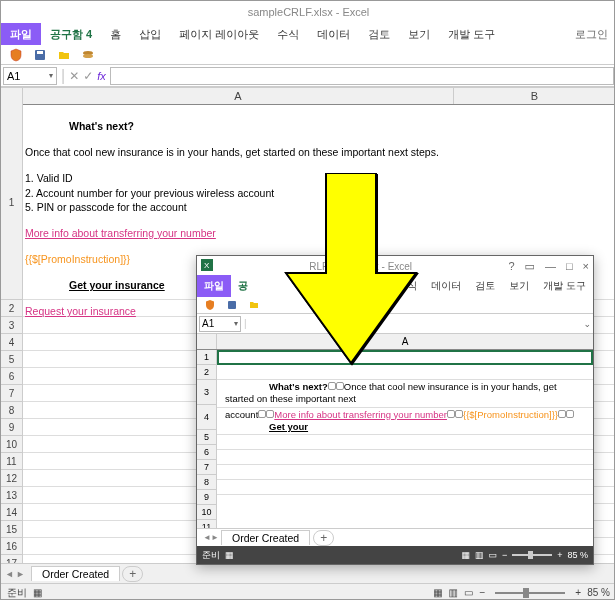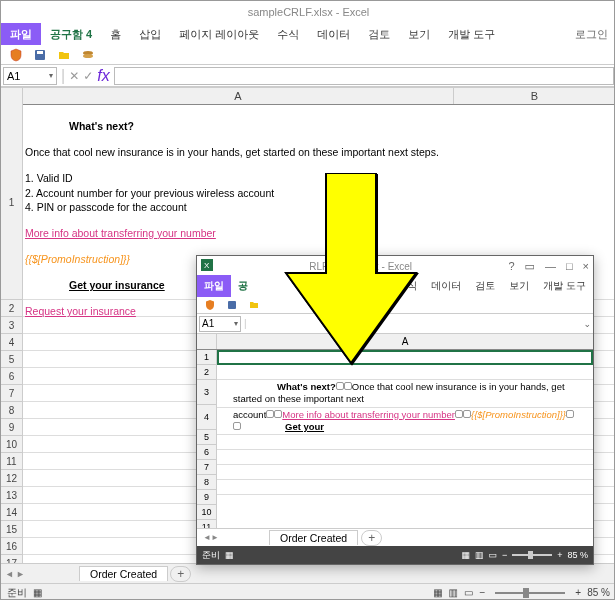--- a/index.html
+++ b/index.html
@@ -12,45 +12,45 @@
 .ribbon-tab { font-size: 11px; padding: 0 9px; height: 22px; display: inline-flex; align-items: center; color: #333; cursor: pointer; }
 .ribbon-tab.file { background: #8b5cf6; color: #fff; font-weight: bold; }
 .ribbon-tab.active { color: #207346; font-weight: bold; }
 .ribbon-tabs .login { margin-left: auto; font-size: 11px; color: #666; padding-right: 8px; }
 .qat { height: 20px; display: flex; align-items: center; gap: 10px; padding: 0 8px; border-bottom: 1px solid #ccc; }
 .qat-icon { width: 14px; height: 14px; display: inline-flex; align-items: center; justify-content: center; }
 
 .namebox-row { height: 22px; display: flex; align-items: center; border-bottom: 1px solid #ccc; padding: 2px; gap: 4px; }
 .namebox { width: 54px; height: 18px; border: 1px solid #bbb; font-size: 11px; padding: 0 3px; display: flex; align-items: center; justify-content: space-between; background: #fff; }
 .namebox-dd { font-size: 8px; color: #666; }
-.fx-label { font-style: italic; font-size: 16px; color: #6d28d9; }
+.fx-label { font-style: italic; font-size: 11px; color: #6d28d9; }
 .formula-bar { flex: 1; height: 18px; border: 1px solid #bbb; }
 
 .grid-area { position: relative; height: 495px; overflow: hidden; }
 .col-headers { height: 18px; display: flex; border-bottom: 1px solid #888; border-top: 1px solid #ccc; }
 .corner-cell { width: 22px; height: 18px; background: #f0f0f0; border-right: 1px solid #ccc; }
 .col-header { background: #f0f0f0; border-right: 1px solid #ccc; font-size: 11px; display: flex; align-items: center; justify-content: center; color: #444; }
 .col-a { width: 431px; }
 .col-b { flex: 1; }
 
 .grid-body { display: flex; }
 .row-headers { width: 22px; }
 .row-header { height: 17px; background: #f0f0f0; border-bottom: 1px solid #ccc; border-right: 1px solid #ccc; font-size: 10px; display: flex; align-items: center; justify-content: center; color: #444; }
 .cells { flex: 1; }
 .cell-row { height: 17px; border-bottom: 1px solid #ddd; font-size: 10.5px; display: flex; align-items: center; padding-left: 2px; white-space: nowrap; overflow: visible; }
 .cell-a1-content { line-height: 1.35; font-size: 10.5px; padding: 2px; }
 .cell-a1-content .blank { height: 12px; }
 .link { color: #d63384; text-decoration: underline; }
-.placeholder { color: #f7941d; font-style: italic; }
+.placeholder { color: #f7941d; }
 .bold { font-weight: bold; margin-left: 44px; }
 
 .sheet-tabs { position: absolute; bottom: 18px; left: 0; right: 0; height: 20px; background: #f0f0f0; border-top: 1px solid #ccc; display: flex; align-items: center; font-size: 11px; padding-left: 30px; gap: 2px; }
 .sheet-nav { position: absolute; left: 4px; display: flex; gap: 2px; }
 .sheet-nav span { font-size: 9px; color: #888; }
-.sheet-tab { background: #fff; border: 1px solid #ccc; border-bottom: none; padding: 1px 10px; font-size: 10.5px; margin-left: 48px; }
+.sheet-tab { background: #fff; border: 1px solid #ccc; border-bottom: none; padding: 1px 10px; font-size: 10.5px; }
 .sheet-add { font-size: 12px; color: #666; padding: 0 6px; border: 1px solid #ccc; border-radius: 8px; }
 
 .statusbar { position: absolute; bottom: 0; left: 0; right: 0; height: 18px; background: #f0f0f0; border-top: 1px solid #ccc; display: flex; align-items: center; font-size: 10px; padding: 0 6px; color: #444; }
 .statusbar .views { margin-left: auto; display: flex; align-items: center; gap: 6px; }
 .slider { width: 70px; height: 2px; background: #888; position: relative; margin: 0 4px; }
 .slider::after { content: ''; position: absolute; width: 6px; height: 10px; background: #888; top: -4px; left: 28px; }
 
 
 .sec-window { position: absolute; top: 254px; left: 195px; width: 398px; height: 310px; background: #fff; border: 1px solid #666; box-shadow: 0 3px 12px rgba(0,0,0,0.3); z-index: 5; display: flex; flex-direction: column; }
 .sec-titlebar { height: 20px; display: flex; align-items: center; font-size: 10px; color: #888; padding: 0 4px; }
@@ -63,21 +63,21 @@
 .sec-namebox { width: 42px; height: 16px; border: 1px solid #bbb; font-size: 10px; padding: 0 2px; display: flex; align-items: center; justify-content: space-between; }
 .sec-grid { flex: 1; position: relative; overflow: hidden; }
 .sec-col-headers { height: 16px; display: flex; border-bottom: 1px solid #888; }
 .sec-corner { width: 20px; background: #f0f0f0; border-right: 1px solid #ccc; }
 .sec-col-a { flex: 1; background: #f0f0f0; font-size: 10px; display: flex; align-items: center; justify-content: center; }
 .sec-body { display: flex; }
 .sec-row-headers { width: 20px; }
 .sec-row-h { height: 15px; background: #f0f0f0; border-bottom: 1px solid #ccc; border-right: 1px solid #ccc; font-size: 9px; display: flex; align-items: center; justify-content: center; }
 .sec-cells { flex: 1; }
 .sec-cell-selected { height: 15px; border: 2px solid #207346; }
-.sec-content-row { font-size: 9.5px; line-height: 1.3; padding: 1px 16px; border-bottom: 1px solid #ddd; }
+.sec-content-row { font-size: 9.5px; line-height: 1.3; padding: 1px 8px; border-bottom: 1px solid #ddd; }
 .sec-sheet-tabs { height: 18px; background: #fff; border-top: 1px solid #ccc; display: flex; align-items: center; font-size: 10px; padding-left: 24px; gap: 3px; }
 .sec-status { height: 18px; background: #444; color: #fff; display: flex; align-items: center; font-size: 9px; padding: 0 5px; }
 .sec-status .views { margin-left: auto; display: flex; align-items: center; gap: 5px; }
 .sec-slider { width: 40px; height: 2px; background: #ccc; position: relative; }
 .sec-slider::after { content: ''; position: absolute; width: 5px; height: 8px; background: #ccc; top: -3px; left: 16px; }
 .q-marker { display: inline-block; border: 1px solid #999; width: 8px; height: 8px; font-size: 7px; text-align: center; line-height: 7px; border-radius: 2px; background: #fff; }
 
 
 .arrow { position: absolute; top: 172px; left: 280px; z-index: 10; pointer-events: none; }
 .arrow svg { filter: drop-shadow(1px 1px 0 #000); }
@@ -173,21 +173,21 @@
       <div class="cells">
         <div style="height:195px;border-bottom:1px solid #ddd;">
           <div class="cell-a1-content">
             <div class="blank"></div>
             <div class="bold">What's next?</div>
             <div class="blank"></div>
             <div>Once that cool new insurance is in your hands, get started on these important next steps.</div>
             <div class="blank"></div>
             <div>1. Valid ID</div>
             <div>2. Account number for your previous wireless account</div>
-            <div>4. PIN or passcode for the account</div>
+            <div>5. PIN or passcode for the account</div>
             <div class="blank"></div>
             <div><span class="link">More info about transferring your number</span></div>
             <div class="blank"></div>
             <div><span class="placeholder">{{$[PromoInstruction]}}</span></div>
             <div class="blank"></div>
             <div class="bold" style="text-decoration:underline;">Get your insurance</div>
             <div class="blank"></div>
             <div><span class="link">Request your insurance</span></div>
           </div>
         </div>

